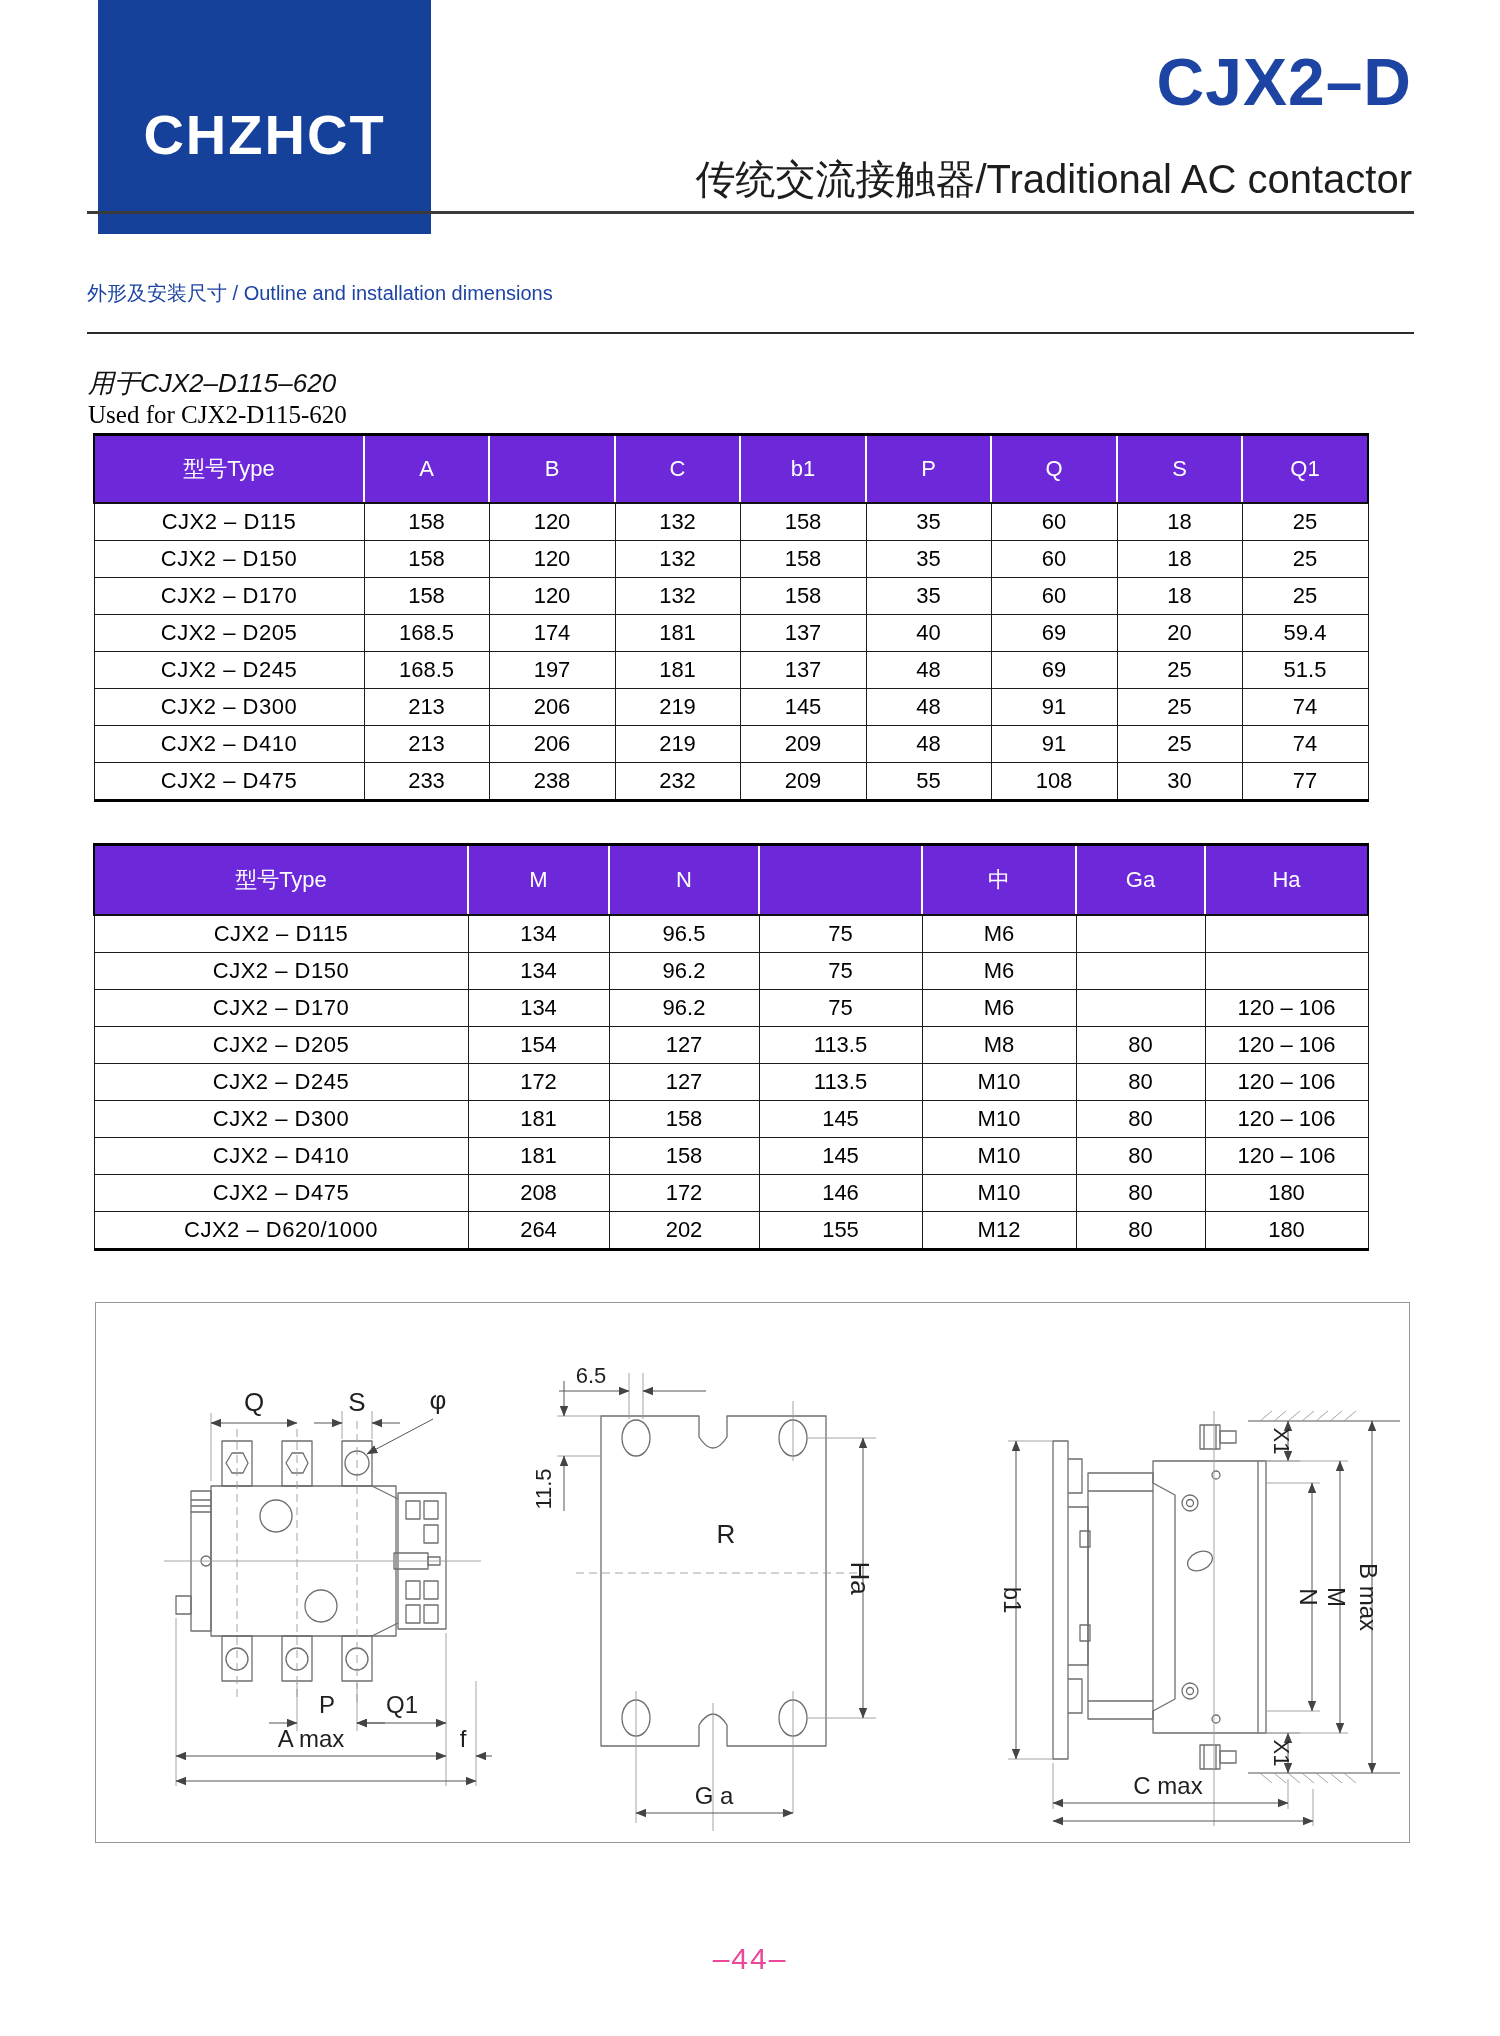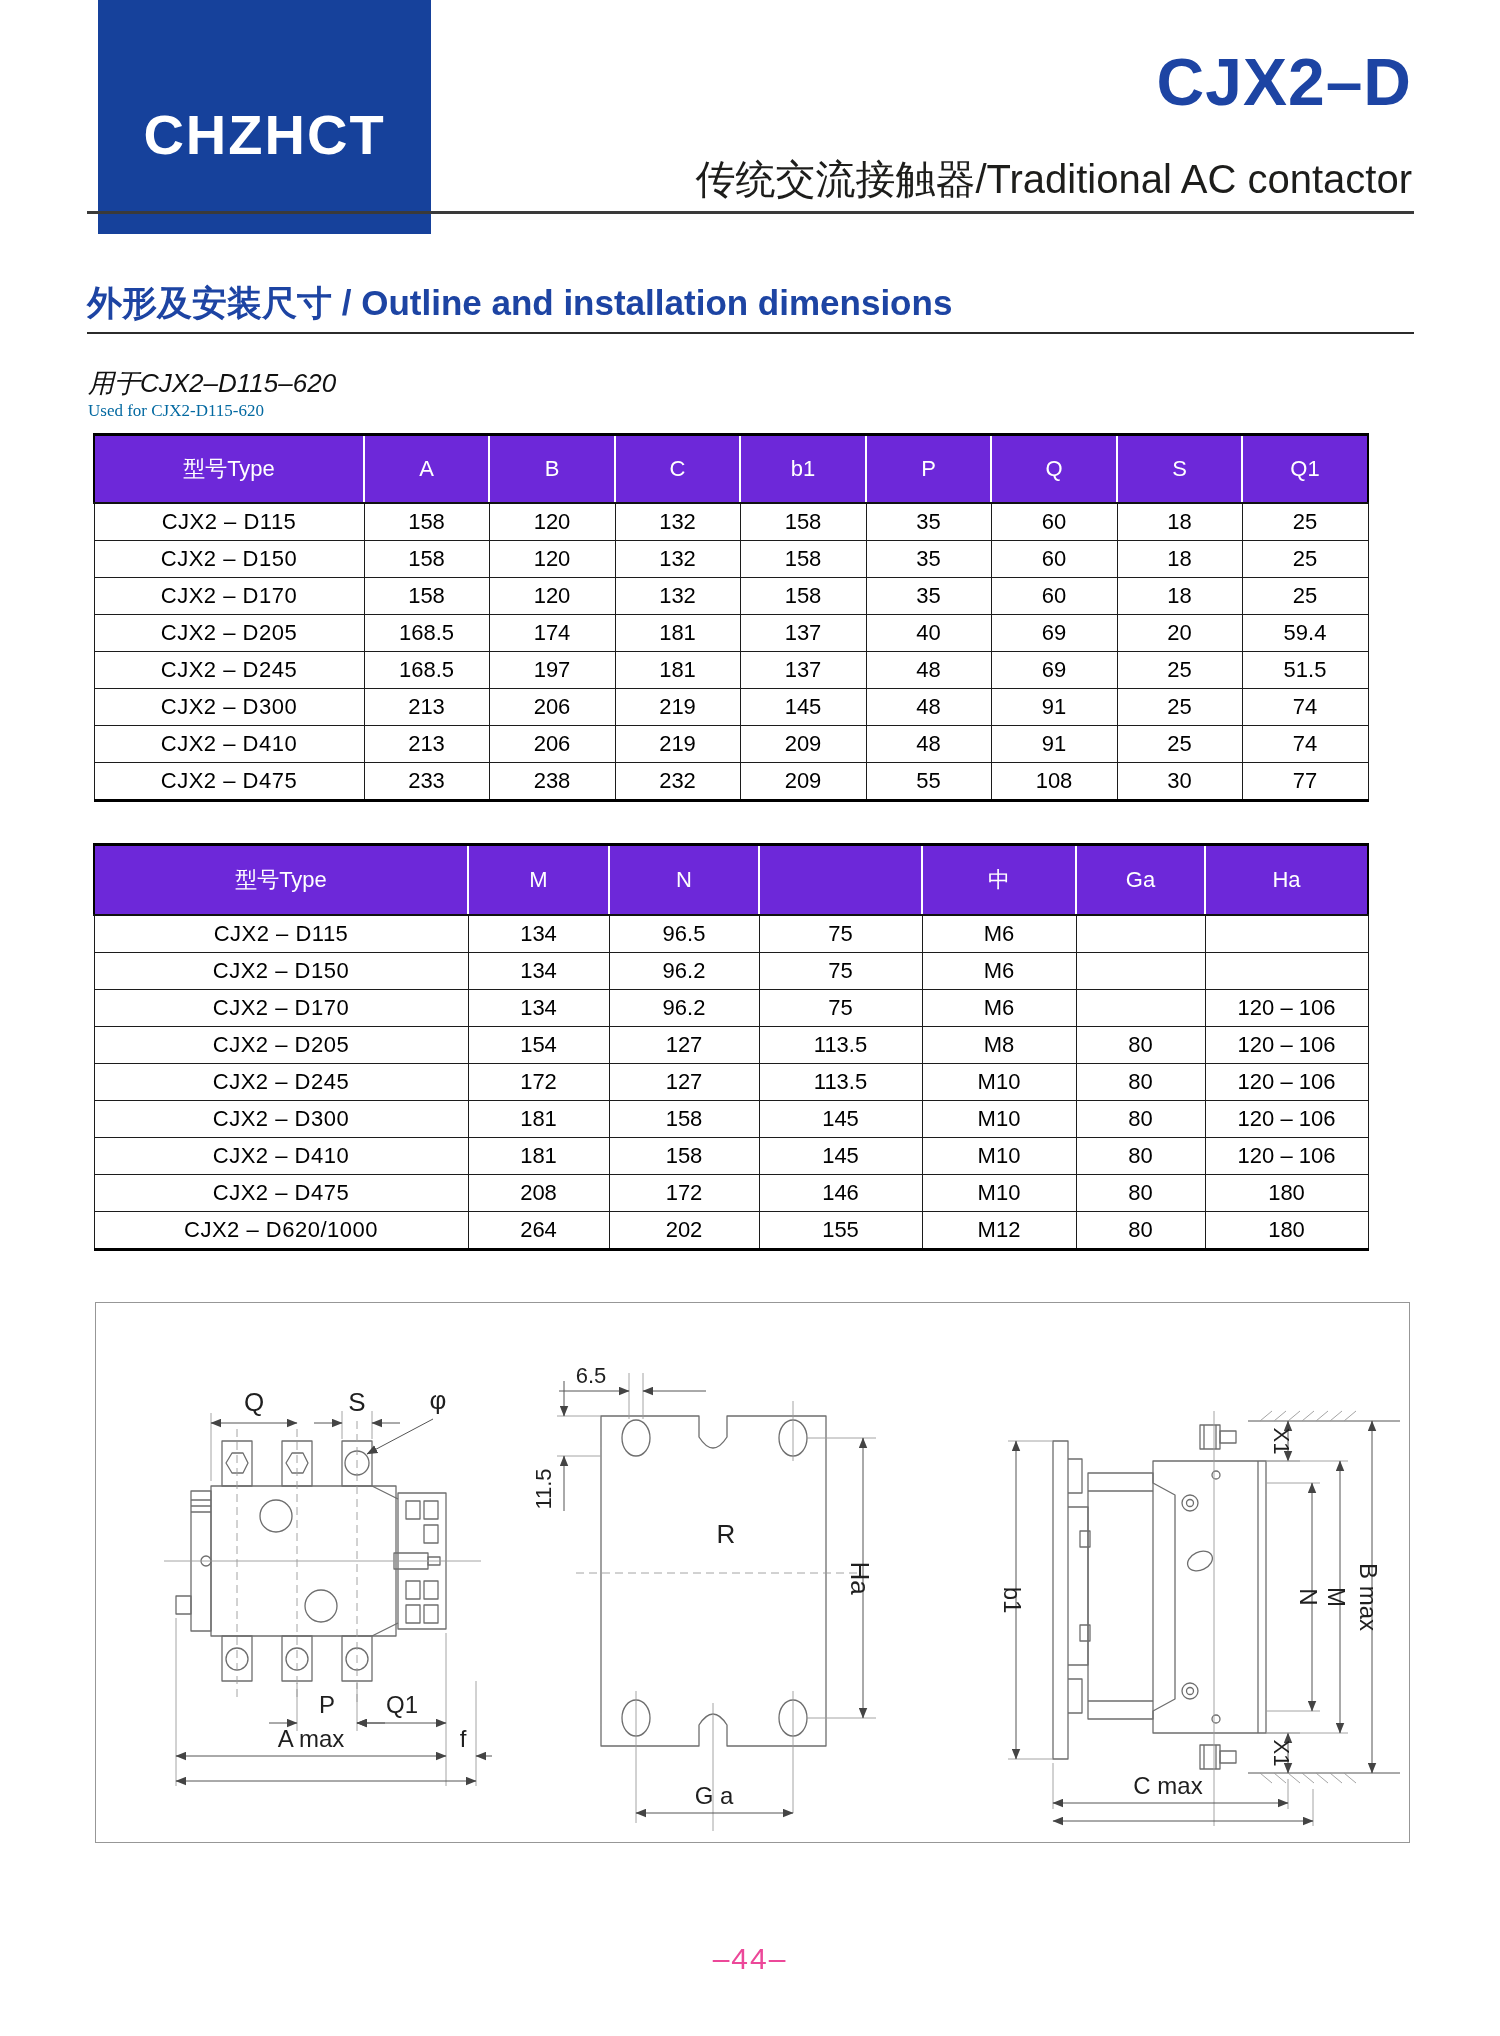--- a/index.html
+++ b/index.html
@@ -7,24 +7,24 @@
        font-family:"Liberation Sans",sans-serif;color:#1a1a1a;overflow:hidden;}
   .abs{position:absolute;}
   
   .logo{left:98px;top:0;width:333px;height:234px;background:#16419b;
         display:flex;align-items:center;justify-content:center;}
   .logo span{color:#fff;font-weight:bold;font-size:56px;letter-spacing:2px;margin-top:34px;}
   .product-title{right:88px;top:44px;font-size:66px;font-weight:bold;color:#1d44a3;letter-spacing:1px;}
   .product-subtitle{right:88px;top:152px;font-size:40px;color:#1d1d1b;}
   .rule-header{left:87px;top:211px;width:1327px;height:3px;background:#3a3a3a;}
   
-  .section-title{left:87px;top:280px;font-size:35px;font-weight:bold;color:#1d44a3;}
+  .section-title{left:87px;top:280px;font-size:20px;font-weight:normal;color:#1d44a3;}
   .rule-section{left:87px;top:332px;width:1327px;height:2px;background:#2b2b2b;}
   .note-cn{left:88px;top:366px;font-size:26px;color:#111;font-style:italic;}
-  .note-en{left:88px;top:401px;font-size:17px;font-family:"Liberation Serif",serif;color:#0369a1;}
+  .note-en{left:88px;top:401px;font-size:25px;font-family:"Liberation Serif",serif;color:#000000;}
   
   table{border-collapse:collapse;table-layout:fixed;width:1274px;}
   .tbl1{left:93px;top:433px;}
   .tbl2{left:93px;top:843px;}
   thead th{background:#6d28d9;color:#fff;font-weight:normal;font-size:22px;
            border-left:2px solid #fff;border-right:2px solid #fff;
            border-top:3px solid #000;border-bottom:2px solid #111;}
   .tbl1 thead th{height:64px;}
   .tbl2 thead th{height:66px;}
   thead th:first-child{border-left:2px solid #000;}

